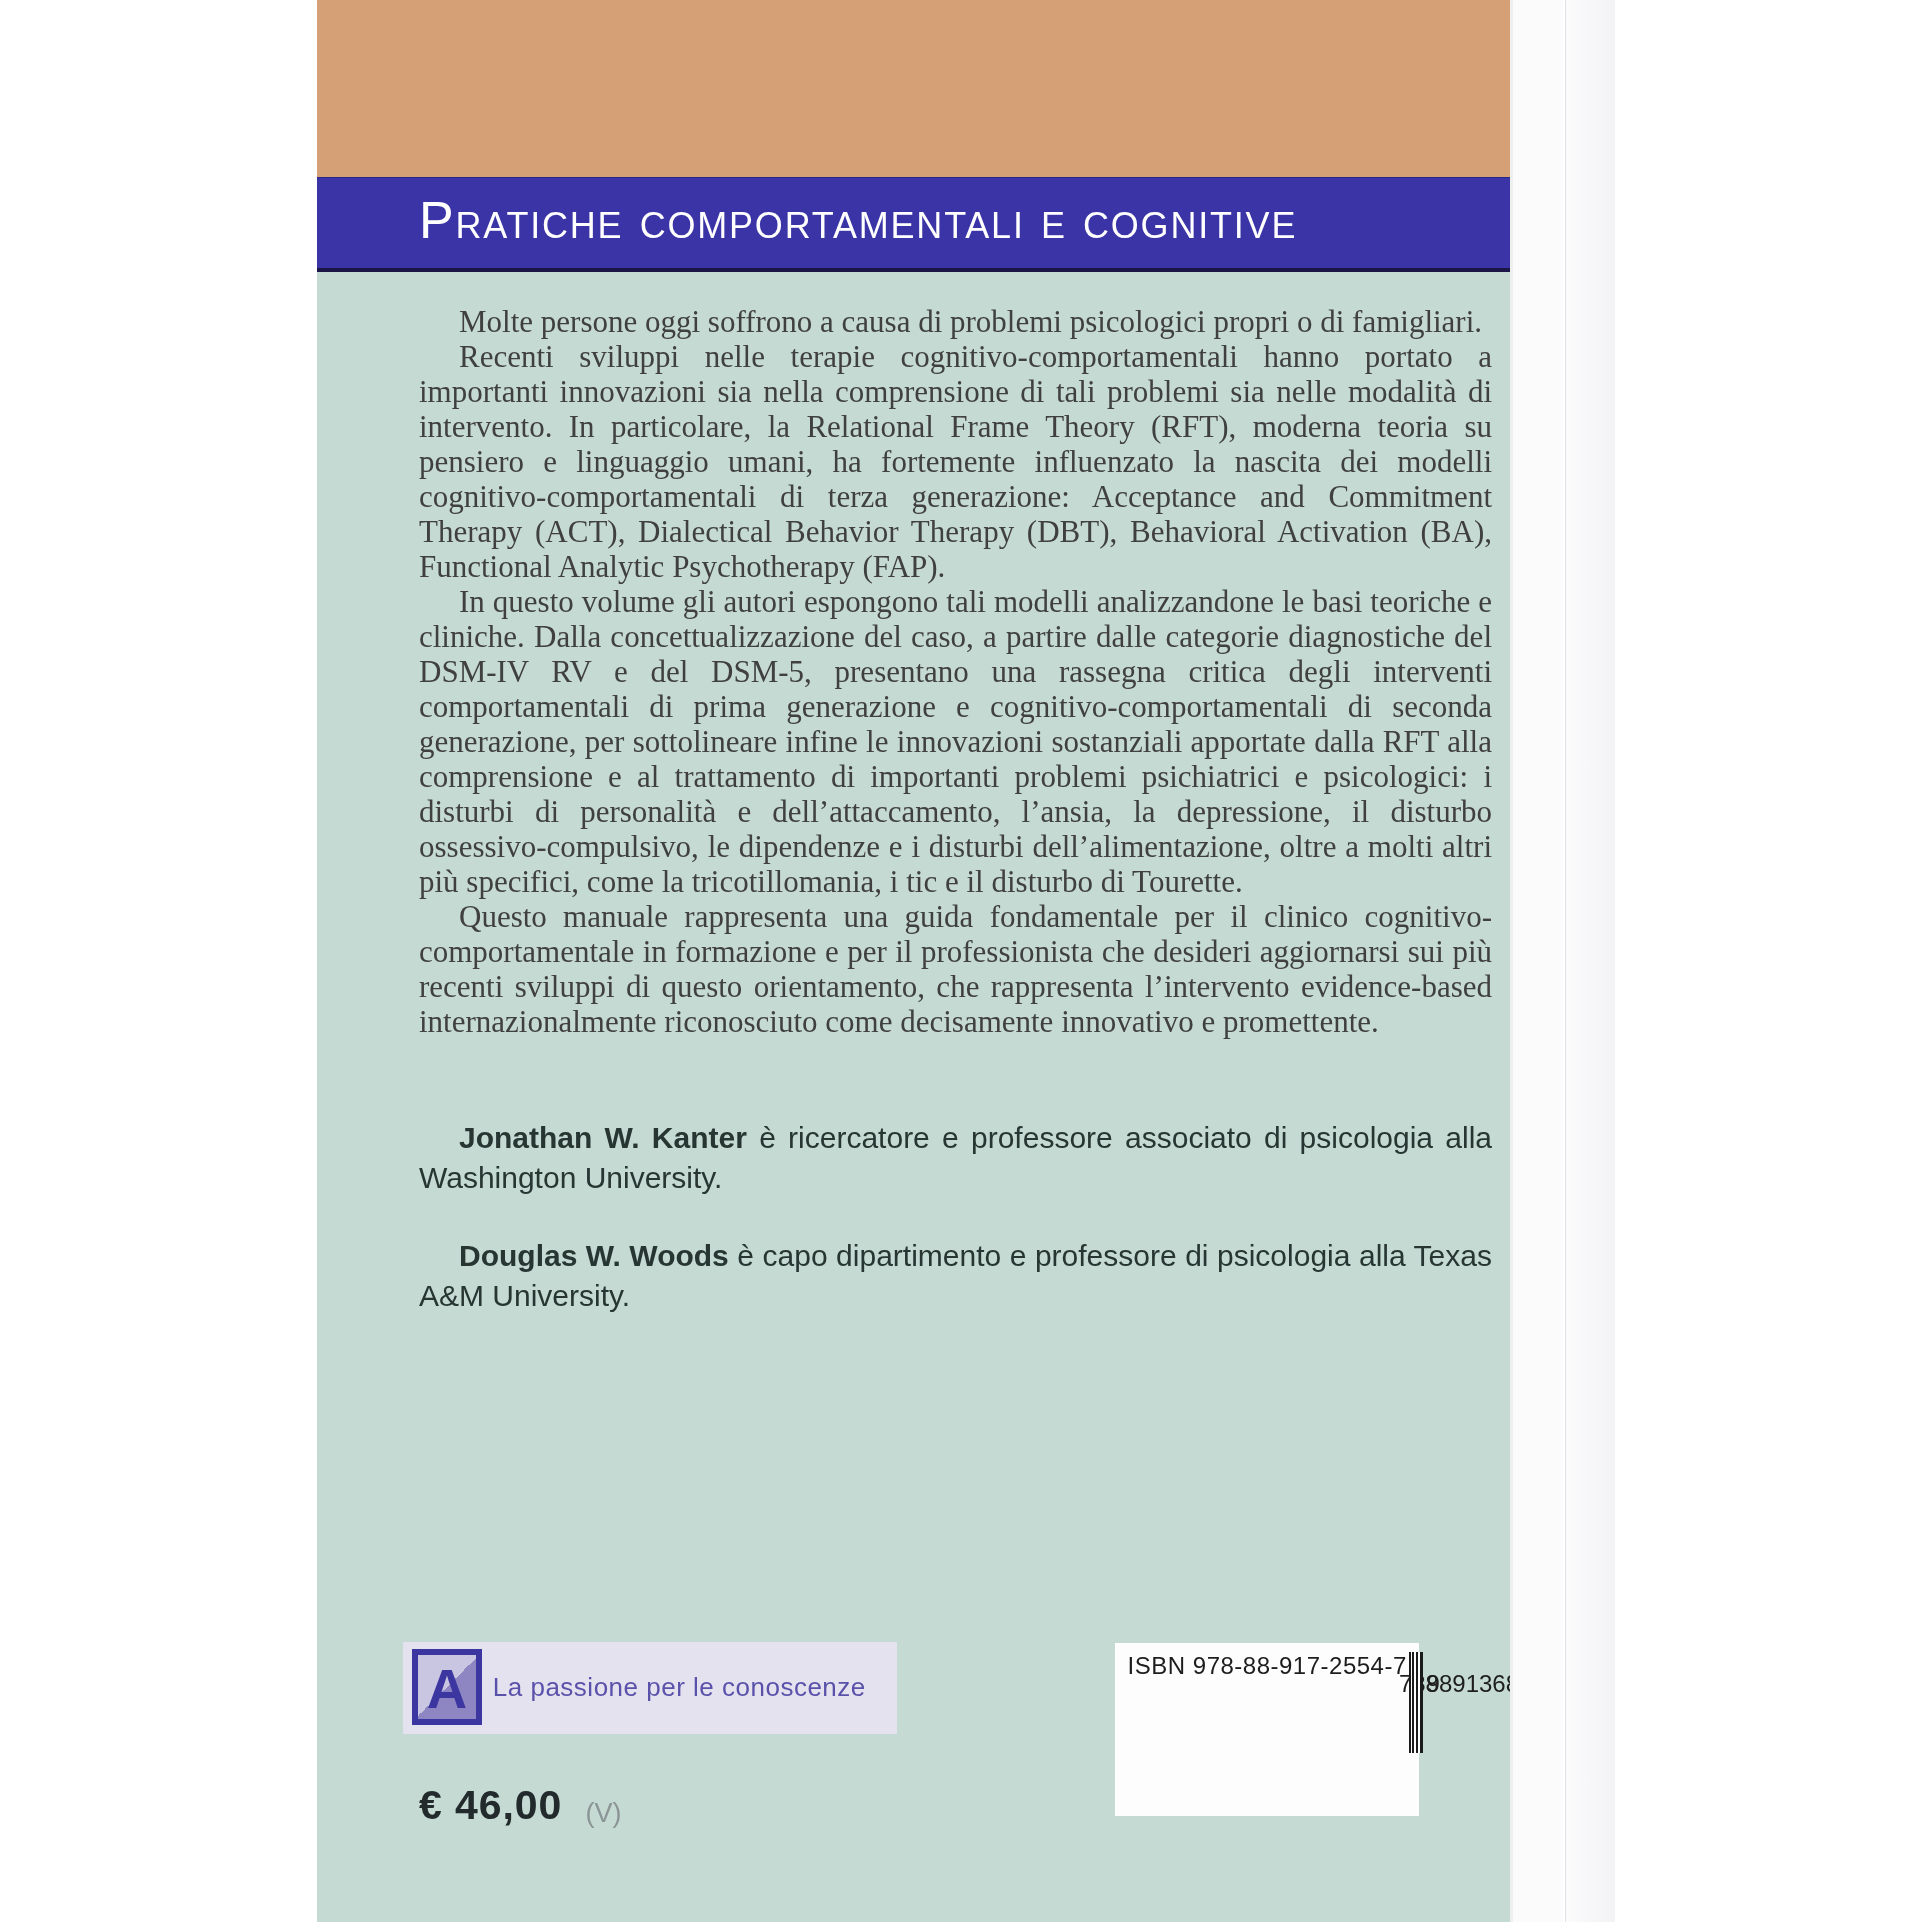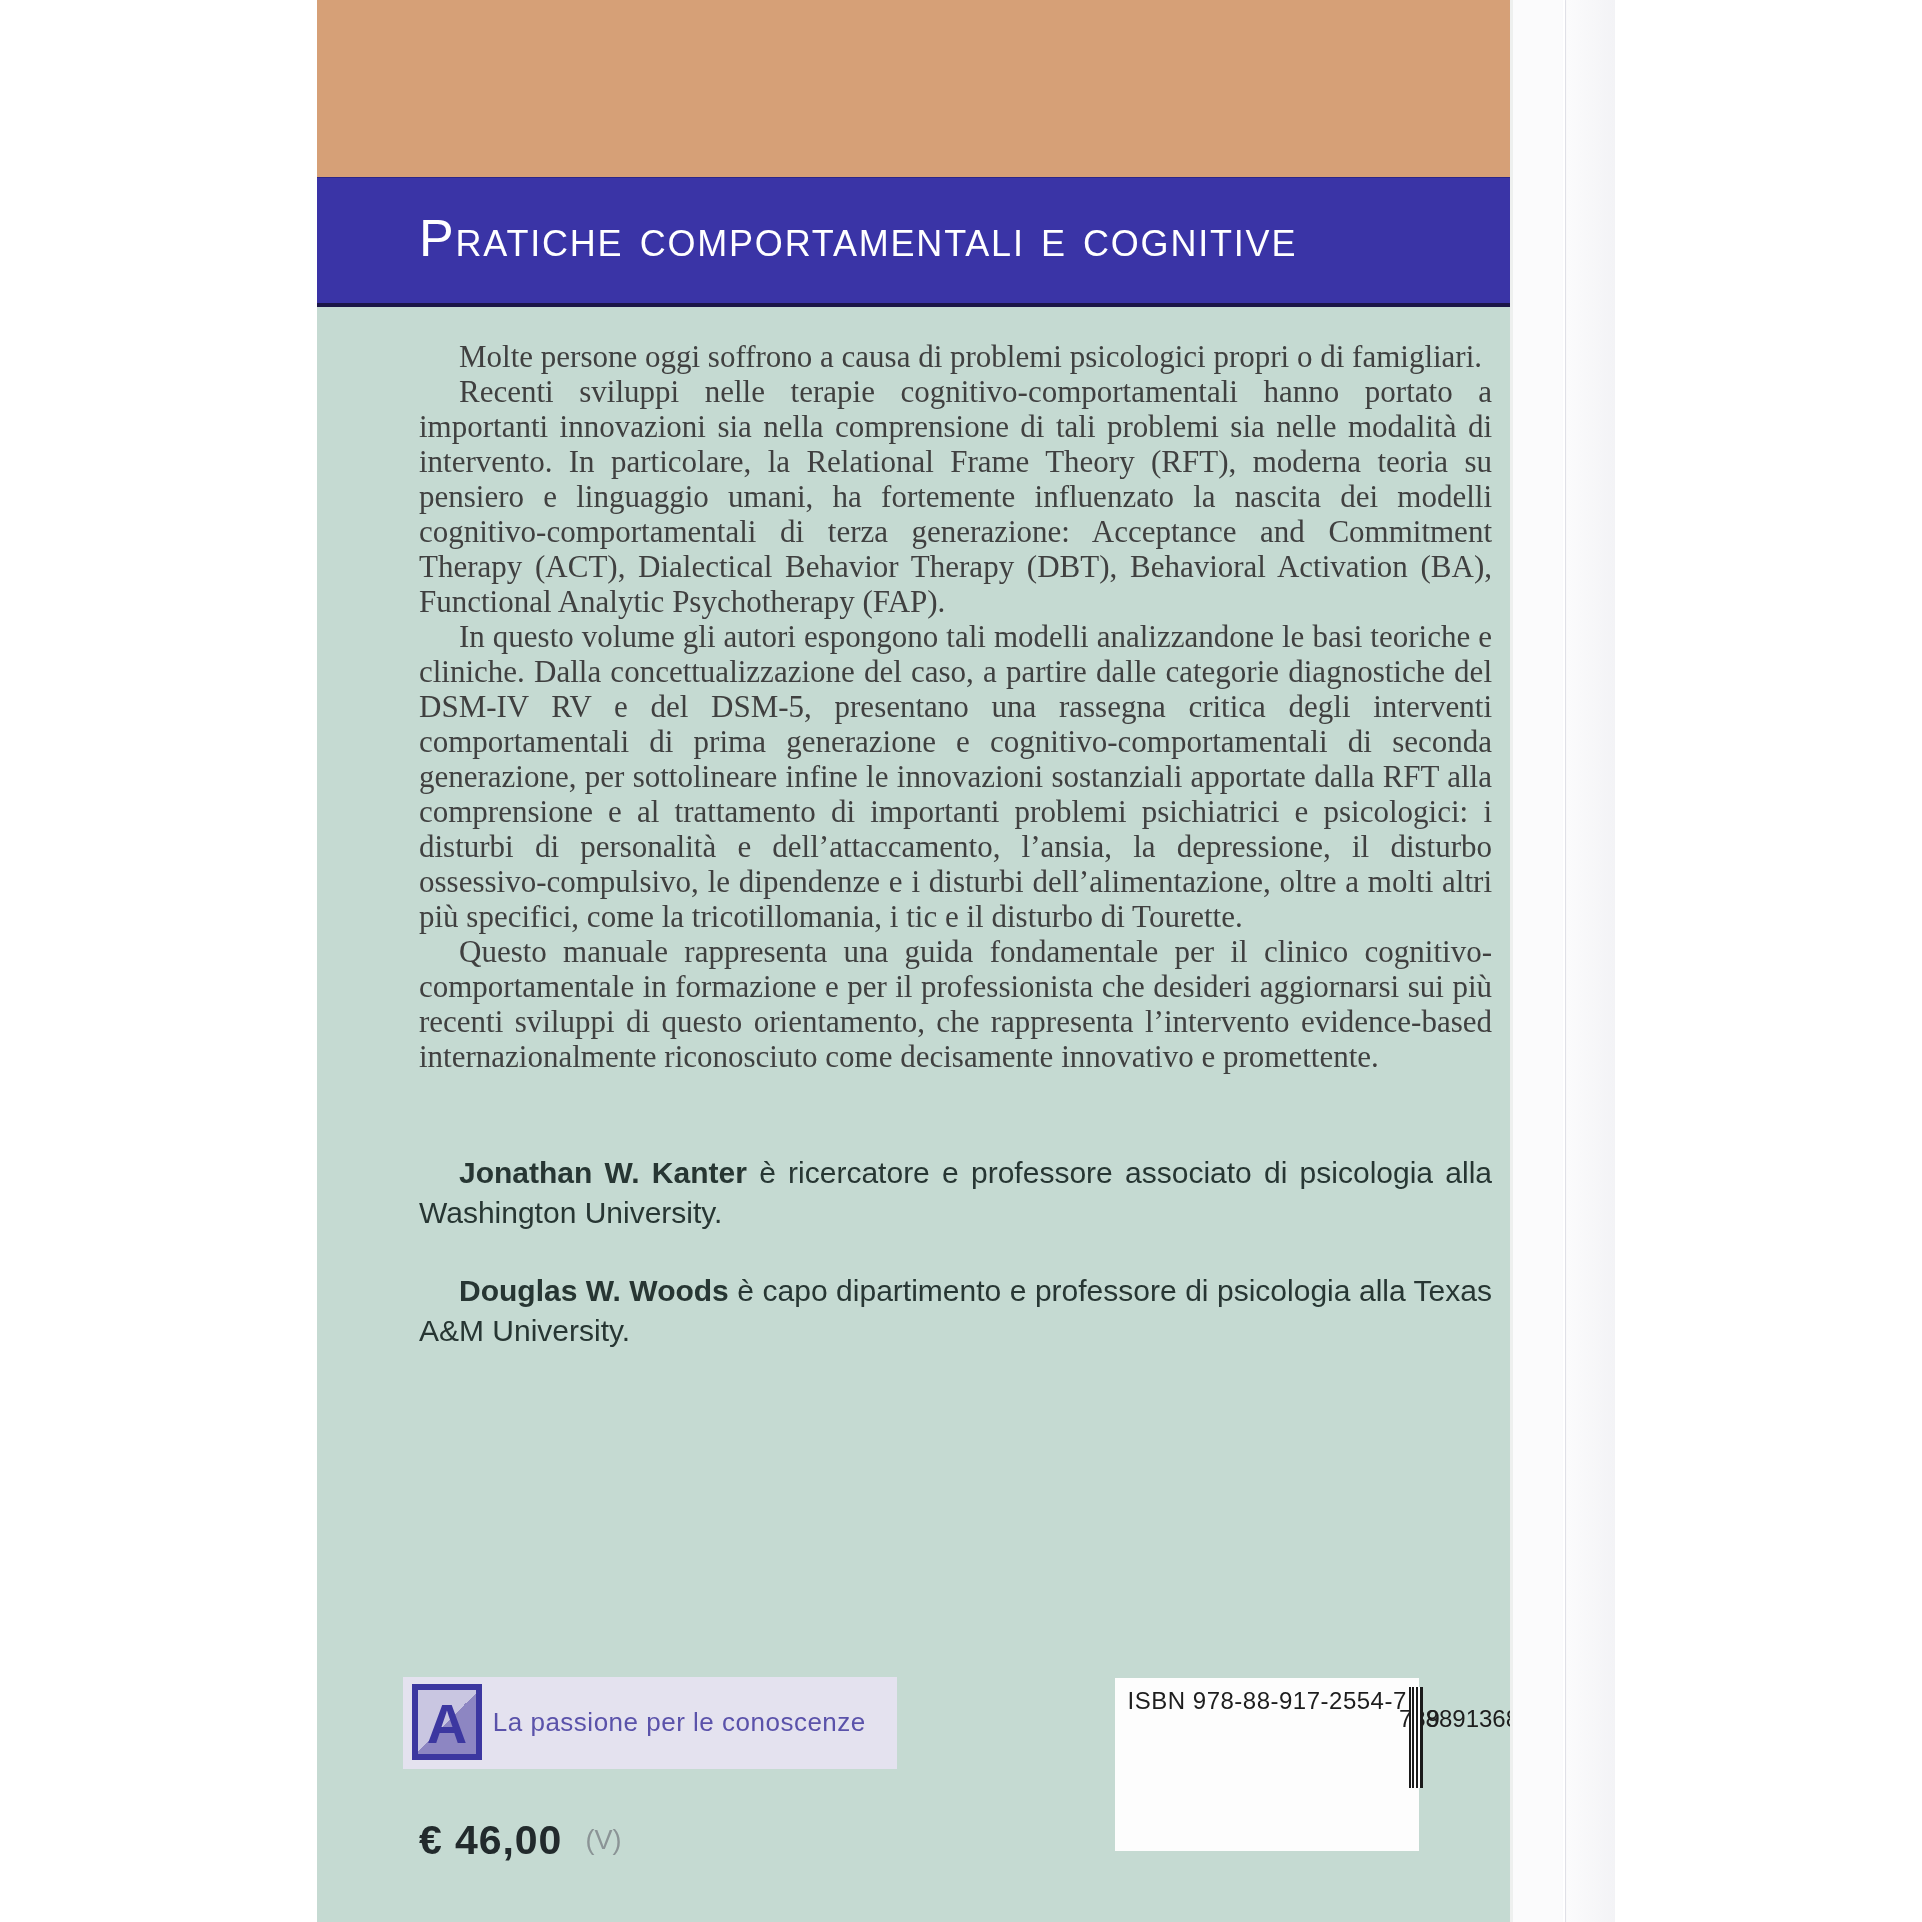--- a/index.html
+++ b/index.html
@@ -13,21 +13,21 @@
   
   .book{
     position:absolute;left:317px;top:0;width:1194px;height:1923px;
     display:flex;flex-direction:column;
   }
   .band-tan{
     height:177px;flex:0 0 auto;
     background:#d6a077;
   }
   .band-blue{
-    height:130px;flex:0 0 auto;
+    height:95px;flex:0 0 auto;
     background:#3a34a6;
     border-top:1.8px solid #2c2688;
     border-bottom:4.5px solid #1b1647;
     display:flex;align-items:center;
     box-sizing:border-box;
   }
   .series-title{
     margin-left:102px;
     color:#ffffff;
     font-variant:small-caps;
@@ -82,21 +82,21 @@
   .logo-text{margin-left:10.8px;color:#5a52aa;}
   .logo-name{
     font-size:47px;font-weight:bold;line-height:45px;letter-spacing:-0.9px;
   }
   .logo-tagline{
     font-size:26px;line-height:29px;letter-spacing:0.5px;
   }
   
   .price{
     position:absolute;left:102px;top:1510px;
-    display:flex;align-items:center;
+    display:flex;align-items:flex-end;
   }
   .price-amount{
     font-size:41px;font-weight:bold;color:#222a2c;letter-spacing:0.9px;
   }
   .price-note{
     font-size:27px;color:#8b9496;margin-left:23.4px;
   }
   
   .isbn-box{
     position:absolute;left:798px;top:1371px;width:304px;height:173px;

